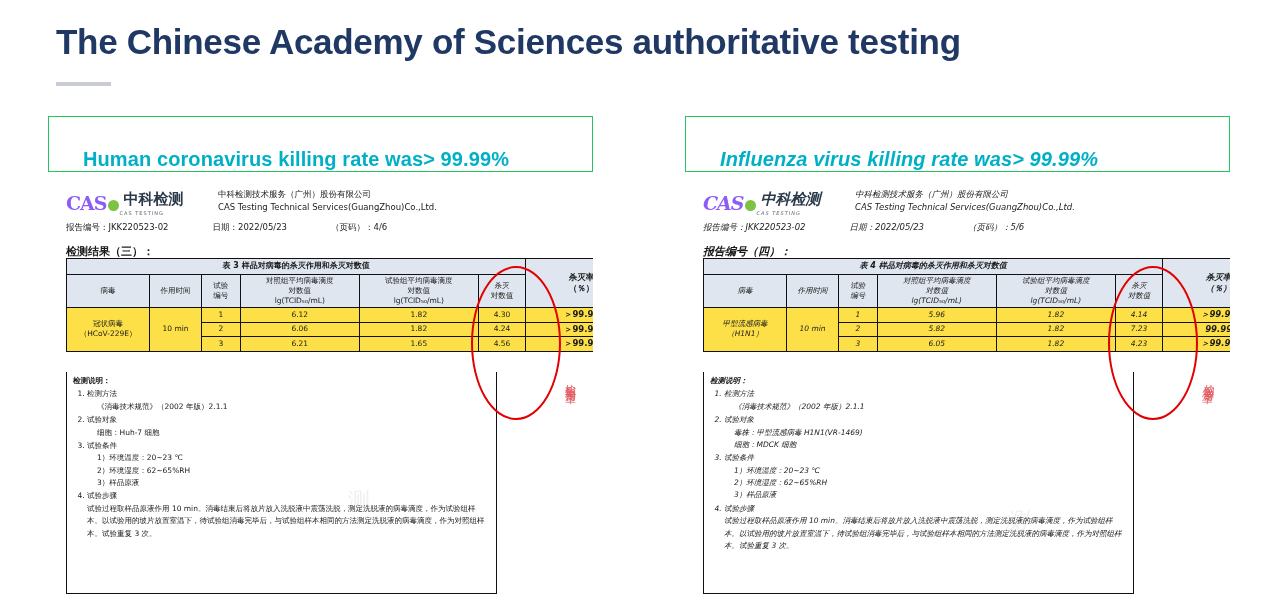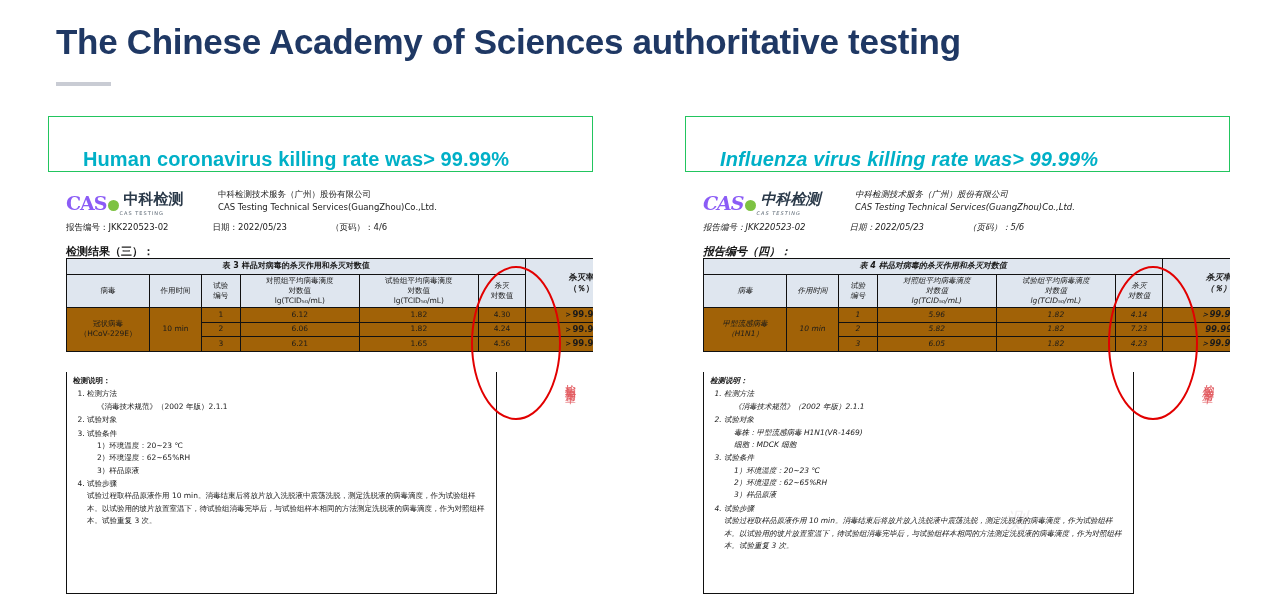--- a/index.html
+++ b/index.html
@@ -143,21 +143,21 @@
     font-size: 11px;
     font-weight: bold;
   }
   table.data {
     position: absolute;
     left: 18px;
     top: 72px;
     width: 554px;
     border-collapse: collapse;
     font-size: 7.5px;
-    background: #a16207;
+    background: #fde047;
   }
   table.data td, table.data th {
     border: 0.8px solid #111;
     text-align: center;
     vertical-align: middle;
     padding: 1px 2px;
     font-weight: normal;
     line-height: 1.35;
   }
   table.data .tbl-title {
@@ -316,20 +316,21 @@
 
       <div class="notes">
         <div class="nhead">检测说明：</div>
         <ol>
           <li>
             <span>检测方法</span>
             <div class="sub">《消毒技术规范》（2002 年版）2.1.1</div>
           </li>
           <li>
             <span>试验对象</span>
+            <div class="sub">细胞：Huh-7 细胞</div>
           </li>
           <li>
             <span>试验条件</span>
             <div class="sub">1）环境温度：20~23 ℃</div>
             <div class="sub">2）环境湿度：62~65%RH</div>
             <div class="sub">3）样品原液</div>
           </li>
           <li>
             <span>试验步骤</span>
             <div class="para">试验过程取样品原液作用 10 min。消毒结束后将放片放入洗脱液中震荡洗脱，测定洗脱液的病毒滴度，作为试验组样本。以试验用的玻片放置室温下，待试验组消毒完毕后，与试验组样本相同的方法测定洗脱液的病毒滴度，作为对照组样本。试验重复 3 次。</div>

